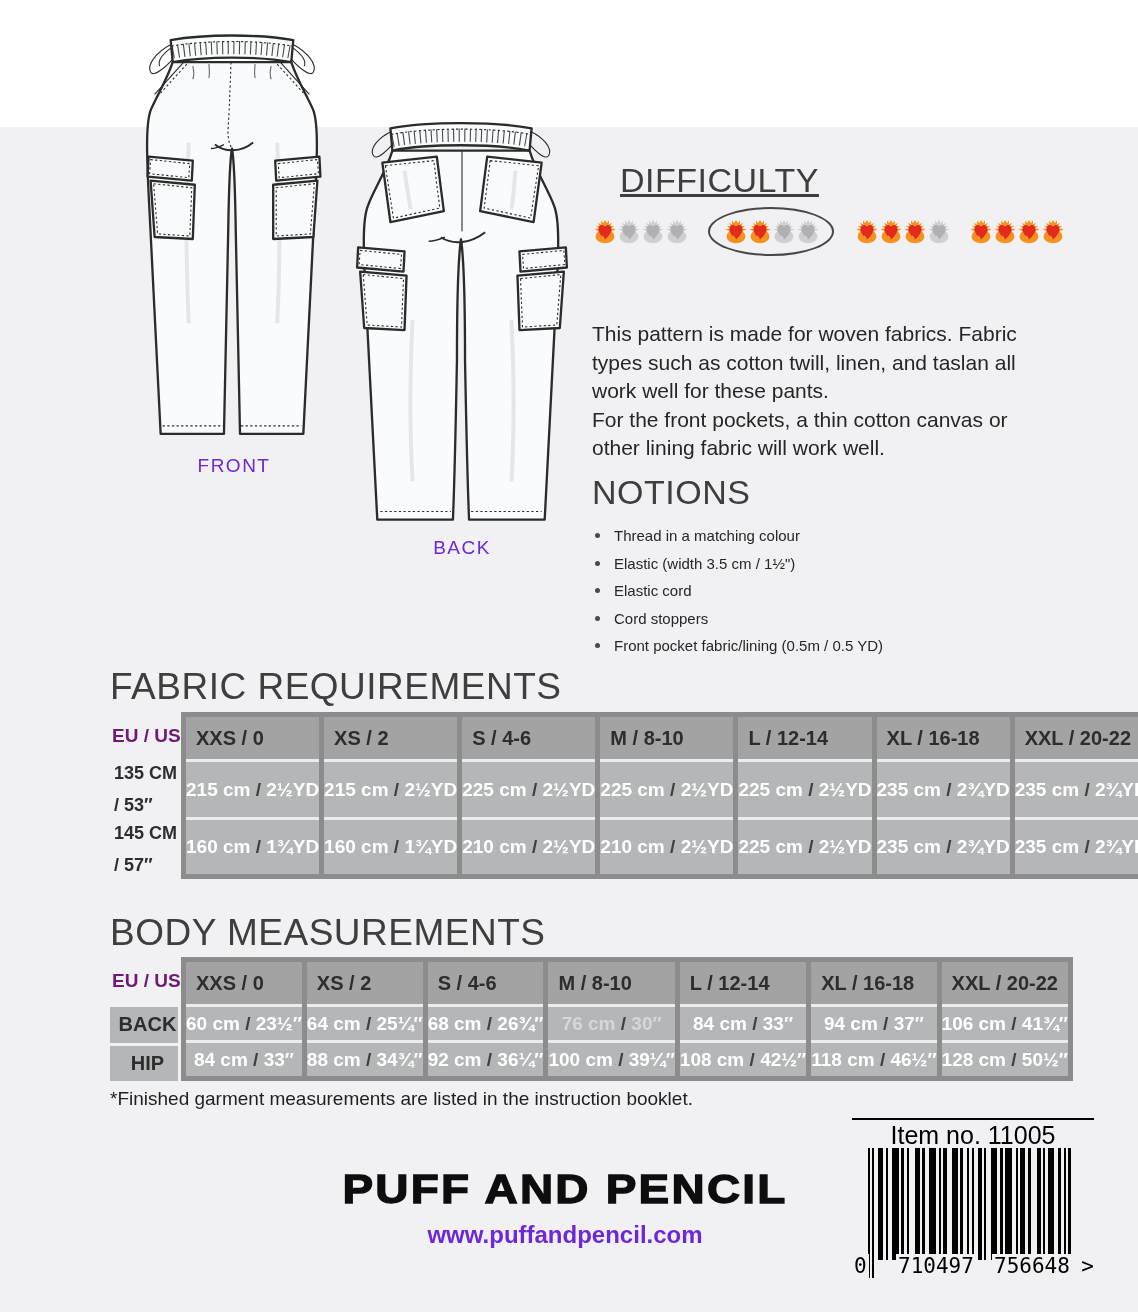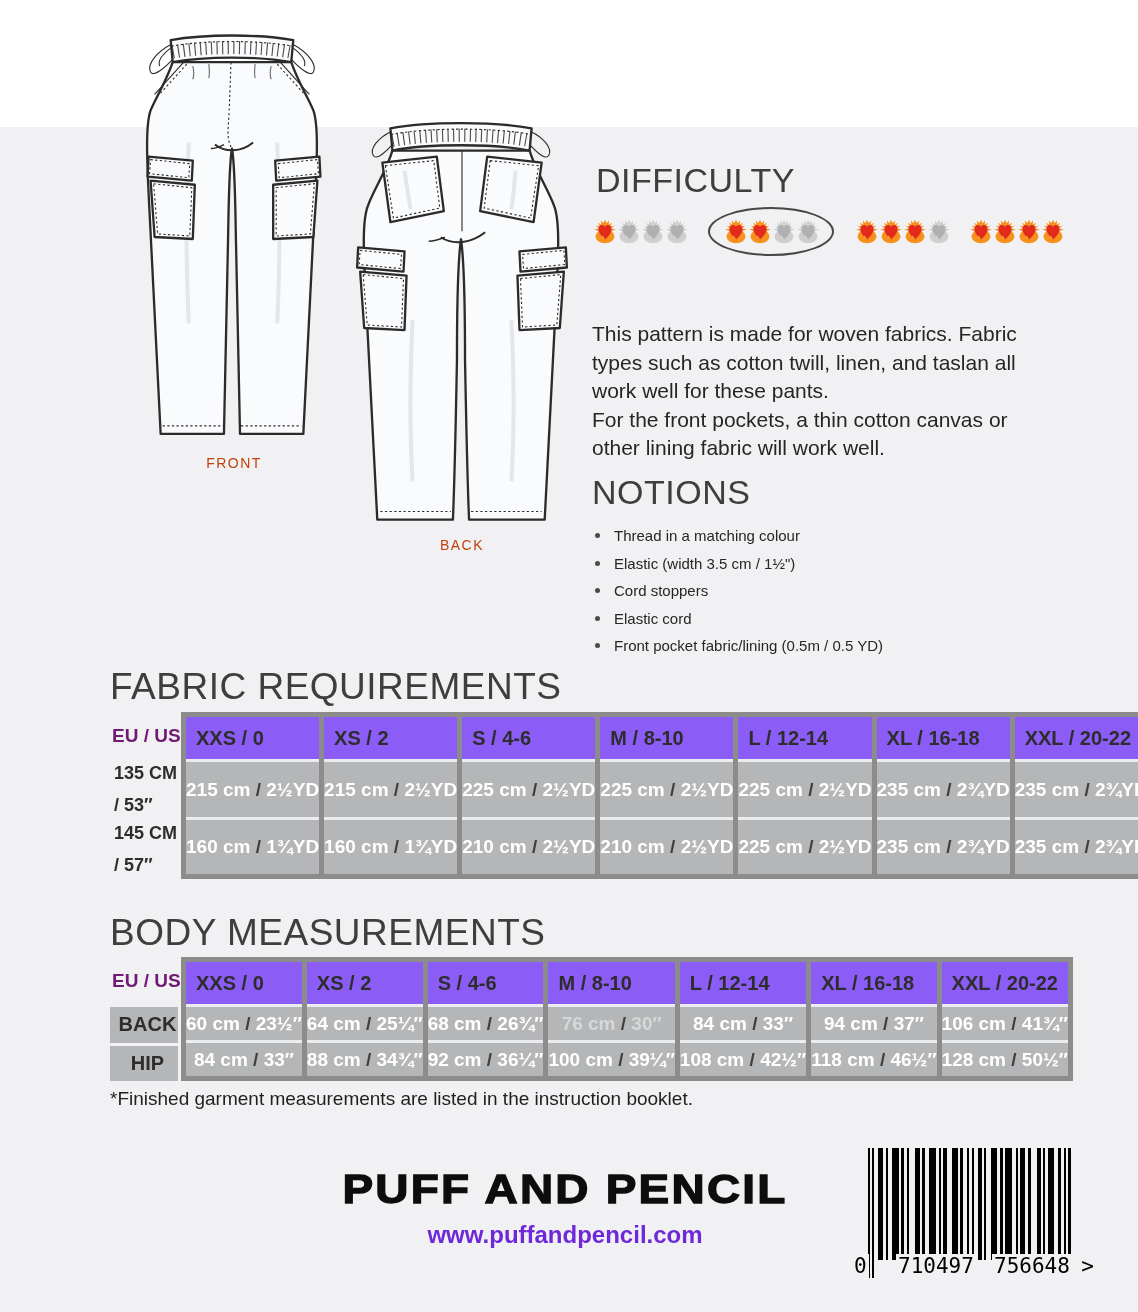--- a/index.html
+++ b/index.html
@@ -10,32 +10,32 @@
     font-family:"Liberation Sans","DejaVu Sans",sans-serif;
     color:#2e2e2e;
   }
   .top-band { position:absolute; left:0; top:0; width:1138px; height:127px; background:#ffffff; }
 
   
   .pants-svg { position:absolute; }
   #front-svg { left:126px; top:32px; width:216px; height:420px; }
   #back-svg  { left:342px; top:118px; width:240px; height:414px; }
   .draw-label {
-    position:absolute; text-align:center; font-size:14px; letter-spacing:1.5px;
-    color:#c2410c;
+    position:absolute; text-align:center; font-size:19px; letter-spacing:1.5px;
+    color:#6d28d9;
   }
   #front-label { left:126px; top:455px; width:216px; }
   #back-label  { left:342px; top:537px; width:240px; }
 
   
   .h1 {
     position:absolute; font-size:34px; color:#3e3e3e; letter-spacing:0.5px;
     font-weight:normal; white-space:nowrap;
   }
-  #difficulty-h { left:596px; top:161px; }
+  #difficulty-h { left:620px; top:161px;text-decoration:underline; }
   #fabric-h     { left:592px; top:274px; }
   #notions-h    { left:592px; top:473px; }
   #fabricreq-h  { left:110px; top:666px; font-size:37px; }
   #bodym-h      { left:110px; top:912px; font-size:37px; }
 
   #flames { position:absolute; left:592px; top:204px; height:54px; display:flex; align-items:center; gap:18px; }
   .flame-group { display:flex; align-items:center; }
   .flame-group.selected {
     border:2.5px solid #474747; border-radius:50%; padding:8px 13px; margin:0 2px;
   }
@@ -67,21 +67,21 @@
     font-weight:bold; color:#2d2d2d;gap:11px; }
   #fabric-table .rlabel { font-size:18px; line-height:21px; padding-left:4px; background:transparent; }
   #body-table .rlabel { font-size:20px; padding-left:7px; background:#b5b6b7; margin-top:3px; flex-direction:row; align-items:center; }
   .dgrid {
     flex:1; display:grid; grid-template-columns:repeat(7,1fr);
     background:#8c8c8c; border:5px solid #8c8c8c; column-gap:5px;
   }
   #fabric-table .dgrid { grid-template-rows:42px 58px 57px; }
   #body-table .dgrid   { grid-template-rows:42px 36px 36px; }
   .hcell {
-    background:#8b5cf6; display:flex; align-items:center; padding-left:10px;
+    background:#a3a3a3; display:flex; align-items:center; padding-left:10px;
     font-weight:bold; font-size:20px; color:#2d2d2d; white-space:nowrap;text-align:center;
   }
   .dcell {
     background:#b5b6b7; border-top:3px solid #ebeced;
     display:flex; align-items:center; justify-content:center;
     font-weight:bold; font-size:19px; white-space:nowrap;
   }
   .dcell .w { color:#ffffff; }
   .dcell .sl { color:#3f3f3f; white-space:pre; }
   .dcell.muted .w { color:#d6d7d8; }
@@ -284,22 +284,22 @@
   <p id="fabric-p">This pattern is made for woven fabrics. Fabric
 types such as cotton twill, linen, and taslan all
 work well for these pants.
 For the front pockets, a thin cotton canvas or
 other lining fabric will work well.</p>
 
   <h2 id="notions-h" class="h1">NOTIONS</h2>
   <ul id="notions-list">
       <li>Thread in a matching colour</li>
       <li>Elastic (width 3.5 cm / 1½")</li>
+      <li>Elastic cord</li>
       <li>Cord stoppers</li>
-      <li>Elastic cord</li>
       <li>Front pocket fabric/lining (0.5m / 0.5 YD)</li>
     </ul>
 
   <h2 id="fabricreq-h" class="h1">FABRIC REQUIREMENTS</h2>
   <div id="fabric-table" class="mtable">
       <div class="lcol">
         <div class="corner">EU / US</div>
         <div class="rlabel">
           <div>135 CM</div>
           <div>/ 53″</div>
@@ -479,20 +479,21 @@
           <span class="sl"> / </span>
           <span class="w">50½″</span>
         </div>
       </div>
     </div>
 
   <p id="footnote">*Finished garment measurements are listed in the instruction booklet.</p>
 
   <div id="brand">PUFF AND PENCIL</div>
   <div id="website">www.puffandpencil.com</div>
+  <div id="itembox">Item no. 11005</div>
   <div id="barcode">
     <div id="bars">
         <div class="bar tall" style="width: 2px; margin-right: 2px;"></div>
         <div class="bar tall" style="width: 2px; margin-right: 4px;"></div>
         <div class="bar" style="width: 5px; margin-right: 3px;"></div>
         <div class="bar" style="width: 2px; margin-right: 4px;"></div>
         <div class="bar" style="width: 7px; margin-right: 2px;"></div>
         <div class="bar" style="width: 3px; margin-right: 3px;"></div>
         <div class="bar" style="width: 2px; margin-right: 6px;"></div>
         <div class="bar" style="width: 5px; margin-right: 2px;"></div>

